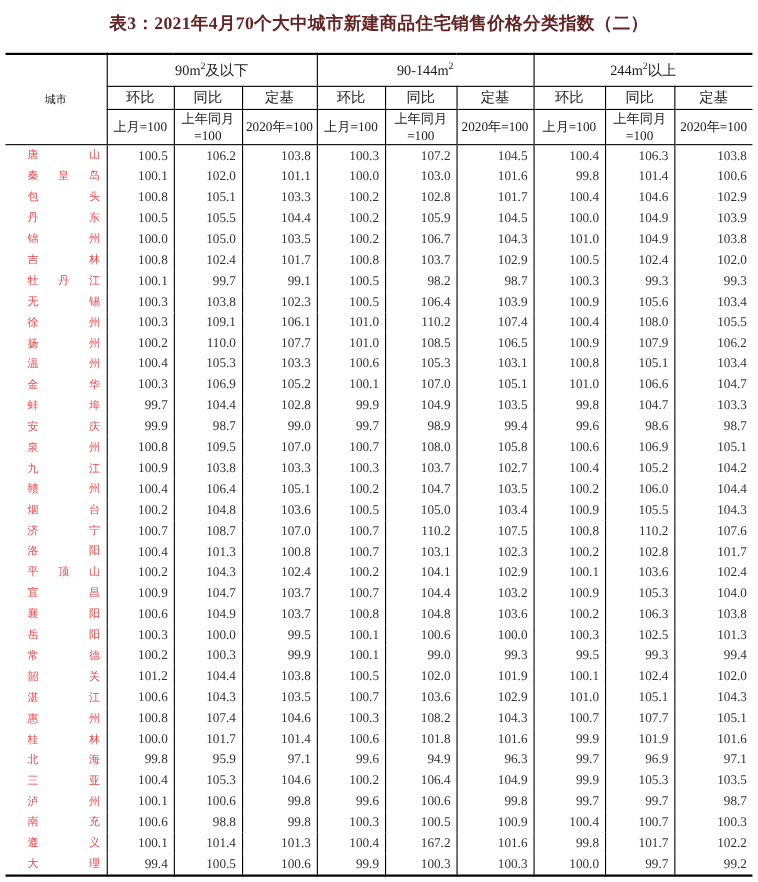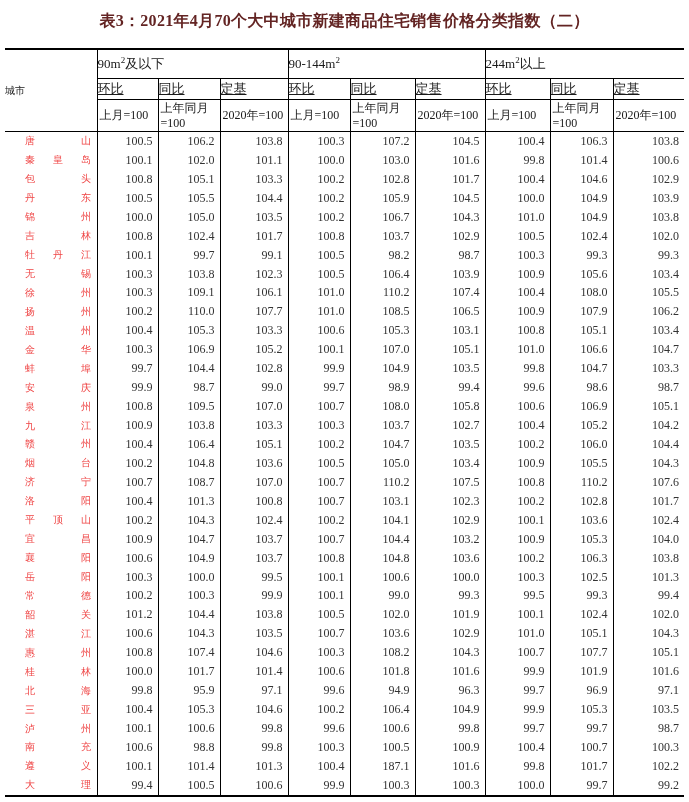--- a/index.html
+++ b/index.html
@@ -27,31 +27,31 @@
     table-layout: fixed;
     width: 679px;
     margin: 16px 5px 0 5px;
     border-top: 2.5px solid #000;
     border-bottom: 2.5px solid #000;
   }
   th, td { padding: 0; font-weight: normal; }
   thead th {
     font-size: 13px;
     color: #1a1a1a;
-    text-align: left;
+    text-align: center;
     vertical-align: middle;
     border-bottom: 1px solid #000;
     border-left: 1px solid #000;
   }
   thead th.city-h {
     border-left: none;
     font-size: 10px;
   }
   thead tr.group-row th { height: 28px; }
-  thead tr.sub-row th { height: 20px; text-decoration: underline; }
+  thead tr.sub-row th { height: 20px; }
   thead tr.base-row th {
     height: 31px;
     font-size: 12px;
     line-height: 1.2;
     padding: 0 2px;
   }
   thead sup { font-size: 9px; line-height: 0; }
   tbody td {
     height: 18.95px;
     font-size: 12px;
@@ -521,21 +521,21 @@
           <td>100.4</td>
           <td>100.7</td>
           <td>100.3</td>
         </tr>
         <tr>
           <td class="city"><span class="cityname">遵义</span></td>
           <td>100.1</td>
           <td>101.4</td>
           <td>101.3</td>
           <td>100.4</td>
-          <td>187.1</td>
+          <td>167.2</td>
           <td>101.6</td>
           <td>99.8</td>
           <td>101.7</td>
           <td>102.2</td>
         </tr>
         <tr>
           <td class="city"><span class="cityname">大理</span></td>
           <td>99.4</td>
           <td>100.5</td>
           <td>100.6</td>

